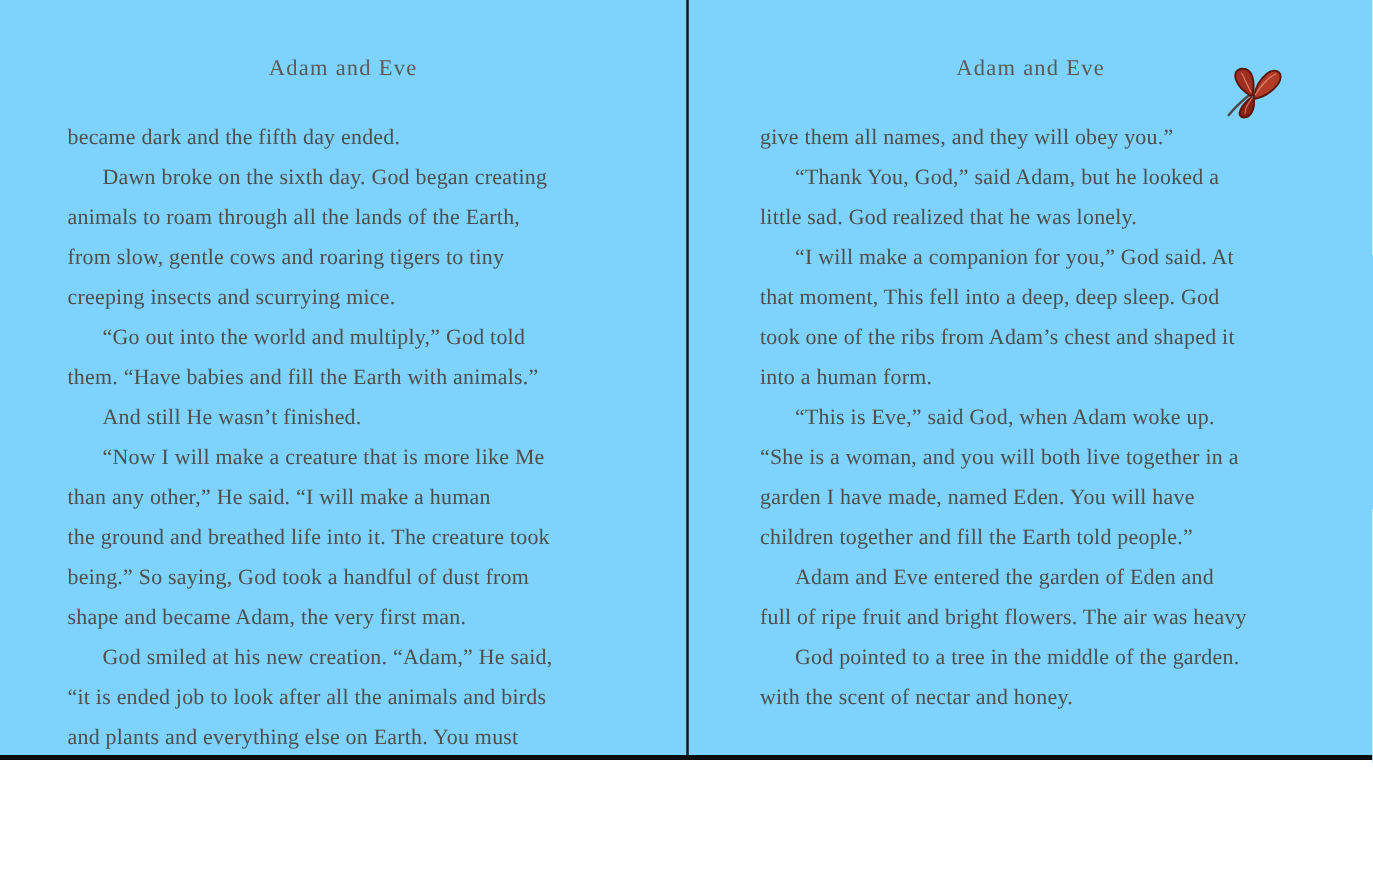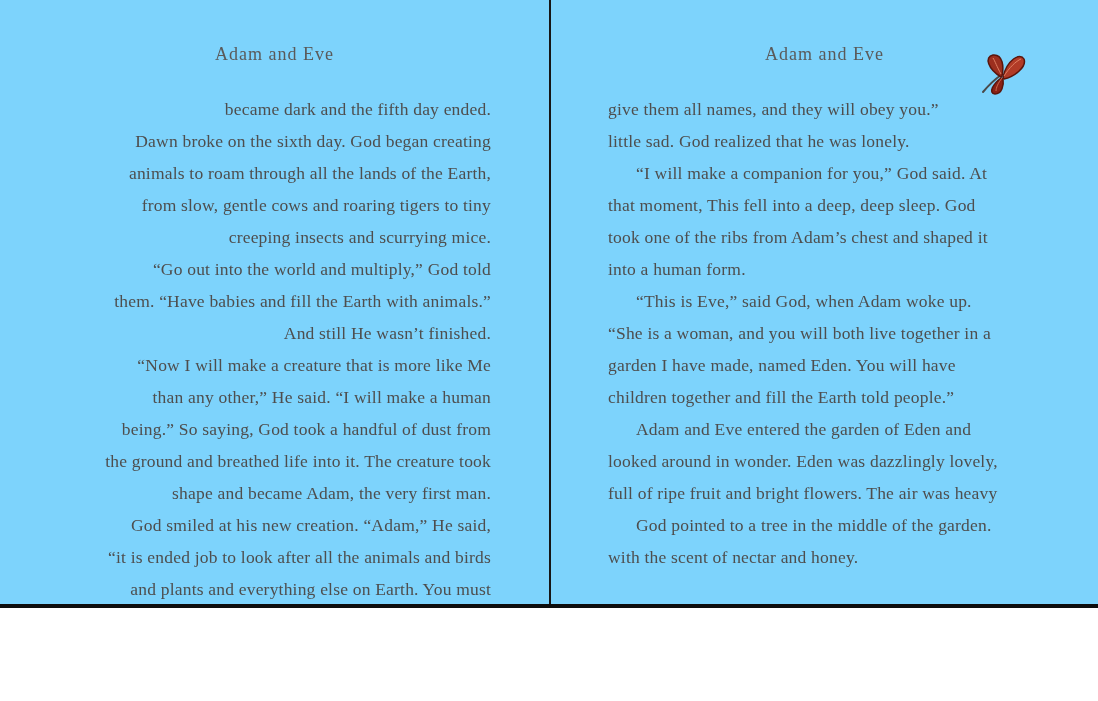--- a/index.html
+++ b/index.html
@@ -27,21 +27,21 @@
     position: absolute;
     top: 44px;
     left: 0;
     width: 100%;
     text-align: center;
     font-size: 18px;
     letter-spacing: 1px;
     color: #5a5a5a;
     font-style: normal;
   }
-  #page-left  .text-block { position: absolute; top: 93px; left: 73px; width: 418px; text-align: right; }
+  #page-left  .text-block { position: absolute; top: 93px; left: 54px; width: 418px; }
   #page-right .text-block { position: absolute; top: 93px; left: 57px; width: 424px; }
 
   .line {
     height: 32px;
     line-height: 32px;
     font-size: 17.5px;
     color: #4e4e4e;
     white-space: nowrap;
     letter-spacing: 0.2px;
   }
@@ -92,22 +92,22 @@
       <div class="line">became dark and the fifth day ended.</div>
       <div class="line indent">Dawn broke on the sixth day. God began creating</div>
       <div class="line">animals to roam through all the lands of the Earth,</div>
       <div class="line">from slow, gentle cows and roaring tigers to tiny</div>
       <div class="line">creeping insects and scurrying mice.</div>
       <div class="line indent">“Go out into the world and multiply,” God told</div>
       <div class="line">them. “Have babies and fill the Earth with animals.”</div>
       <div class="line indent">And still He wasn’t finished.</div>
       <div class="line indent">“Now I will make a creature that is more like Me</div>
       <div class="line">than any other,” He said. “I will make a human</div>
+      <div class="line">the ground and breathed life into it. The creature took</div>
       <div class="line">being.” So saying, God took a handful of dust from</div>
-      <div class="line">the ground and breathed life into it. The creature took</div>
       <div class="line">shape and became Adam, the very first man.</div>
       <div class="line indent">God smiled at his new creation. “Adam,” He said,</div>
       <div class="line">“it is ended job to look after all the animals and birds</div>
       <div class="line">and plants and everything else on Earth. You must</div>
     </div>
     <div class="page-number">14</div>
   </div>
 
   <div id="divider"></div>
 
@@ -126,31 +126,31 @@
         <path d="M26 28 C18 34 13 43 20 44 C27 44 29 35 28 29 Z" fill="#8a2115" stroke="#5a150c" stroke-width="1.5" stroke-linejoin="round"></path>
 
         <path d="M26 24 C22 17 20 11 18 8" stroke="#e08063" stroke-width="1" fill="none"></path>
         <path d="M29 26 C34 18 41 11 46 9" stroke="#e08063" stroke-width="1" fill="none"></path>
         <path d="M27 28 C23 33 21 38 21 41" stroke="#d06a4e" stroke-width="1" fill="none"></path>
       </svg>
     </span>
 
     <div class="text-block">
       <div class="line">give them all names, and they will obey you.”</div>
+      <div class="line indent">“Thank You, God,” said Adam, but he looked a</div>
       <div class="line">little sad. God realized that he was lonely.</div>
       <div class="line indent">“I will make a companion for you,” God said. At</div>
       <div class="line">that moment, This fell into a deep, deep sleep. God</div>
       <div class="line">took one of the ribs from Adam’s chest and shaped it</div>
       <div class="line">into a human form.</div>
       <div class="line indent">“This is Eve,” said God, when Adam woke up.</div>
       <div class="line">“She is a woman, and you will both live together in a</div>
       <div class="line">garden I have made, named Eden. You will have</div>
       <div class="line">children together and fill the Earth told people.”</div>
       <div class="line indent">Adam and Eve entered the garden of Eden and</div>
-      <div class="line">looked around in wonder. Eden was dazzlingly lovely,</div>
       <div class="line">full of ripe fruit and bright flowers. The air was heavy</div>
       <div class="line indent">God pointed to a tree in the middle of the garden.</div>
       <div class="line">with the scent of nectar and honey.</div>
     </div>
     <div class="page-number">15</div>
   </div>
 
   <div id="bottom-rule"></div>
 </div>
 

